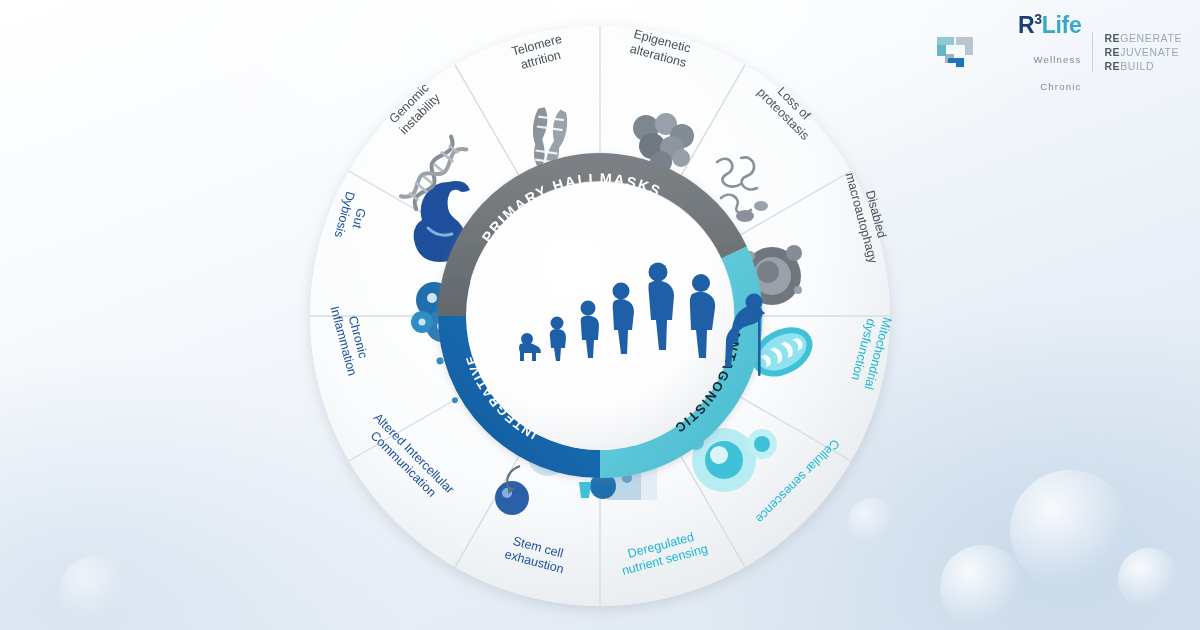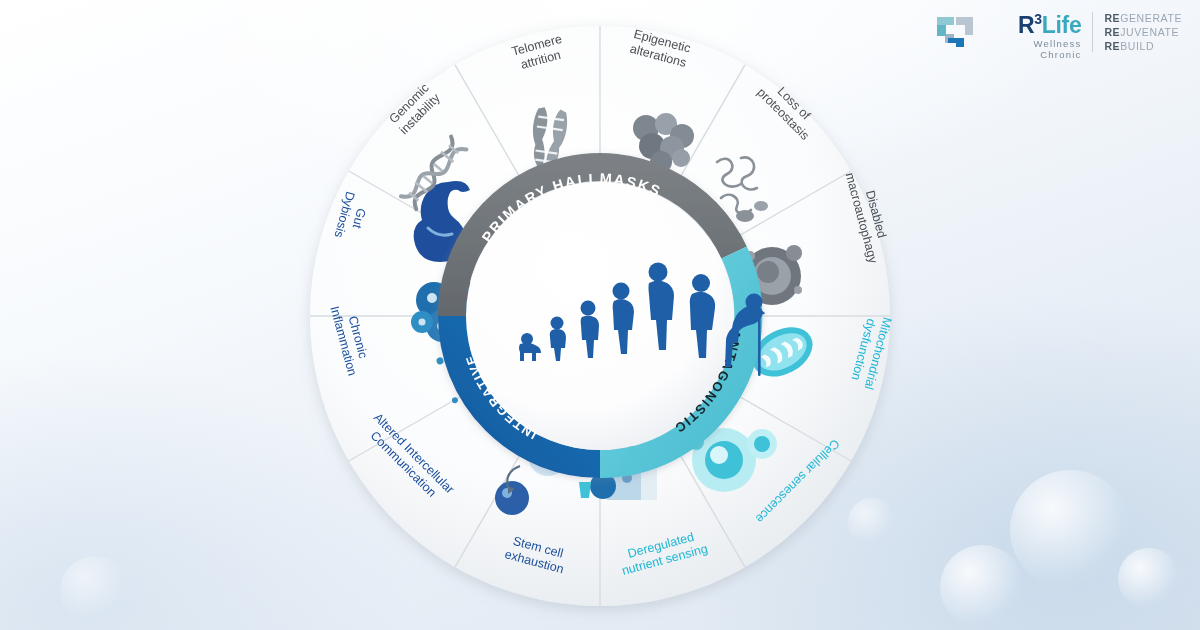--- a/index.html
+++ b/index.html
@@ -31,29 +31,30 @@
     background: radial-gradient(circle at 35% 32%, rgba(255,255,255,0.85), rgba(214,229,243,0.25) 62%, rgba(214,229,243,0) 72%);
     pointer-events: none;
   }
 
   
   #logo {
     position: absolute;
     top: 12px;
     right: 18px;
     display: flex;
+    align-items: center;
     gap: 9px;
   }
   #logo .mark { width: 42px; height: 40px; flex: none; }
   #logo .wordblock { display: flex; flex-direction: column; align-items: flex-end; line-height: 1; }
   #logo .word { font-size: 23px; font-weight: bold; letter-spacing: -0.3px; color: #1a3f73; }
   #logo .word .sup { font-size: 14px; vertical-align: super; }
   #logo .word .life { color: #3aa9bd; font-weight: bold; }
   #logo .sub1, #logo .sub2 {
-    font-size: 9.5px; color: #7c8b99; letter-spacing: 1.2px; margin-top: 2px; padding-left: 48px;
+    font-size: 9.5px; color: #7c8b99; letter-spacing: 1.2px; margin-top: 18px; padding-left: 48px;
   }
   #logo .divider { width: 1px; height: 40px; background: #c9d2da; margin: 0 2px; }
   #logo .tagline { display: flex; flex-direction: column; gap: 2px; }
   #logo .tagline div { font-size: 10.5px; letter-spacing: 0.6px; color: #9aa7b3; }
   #logo .tagline b { color: #4d5a66; font-weight: bold; }
 
   
   #wheel {
     position: absolute;
     left: 290px;

